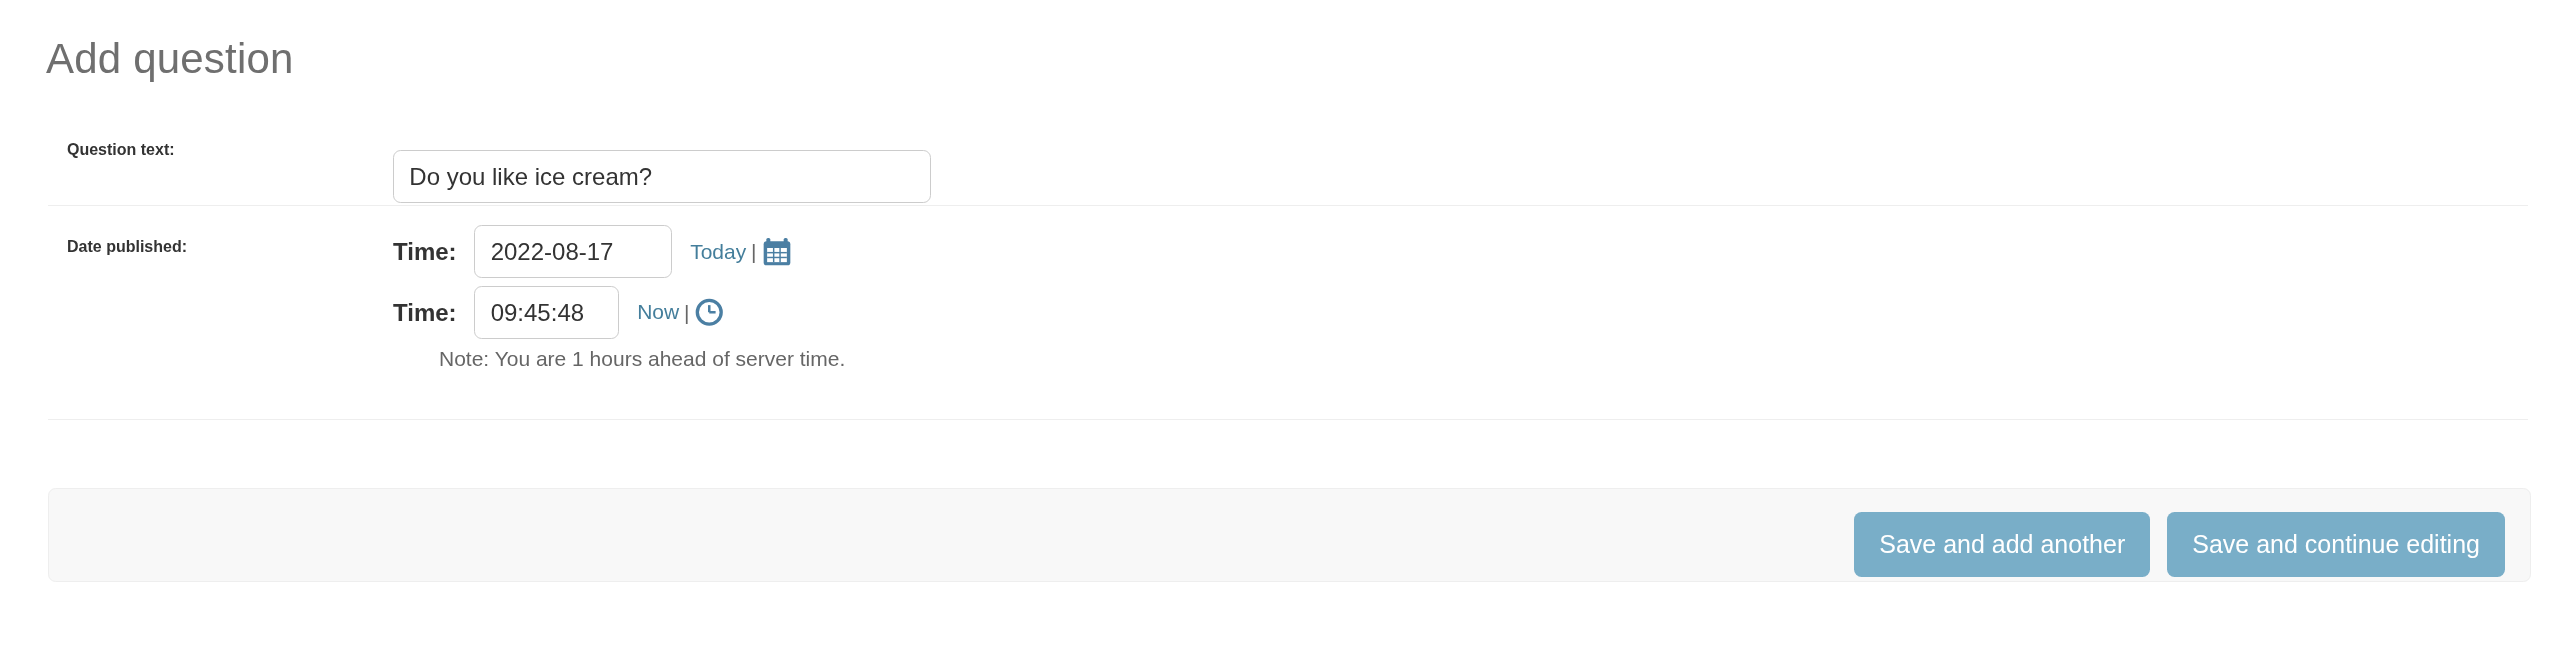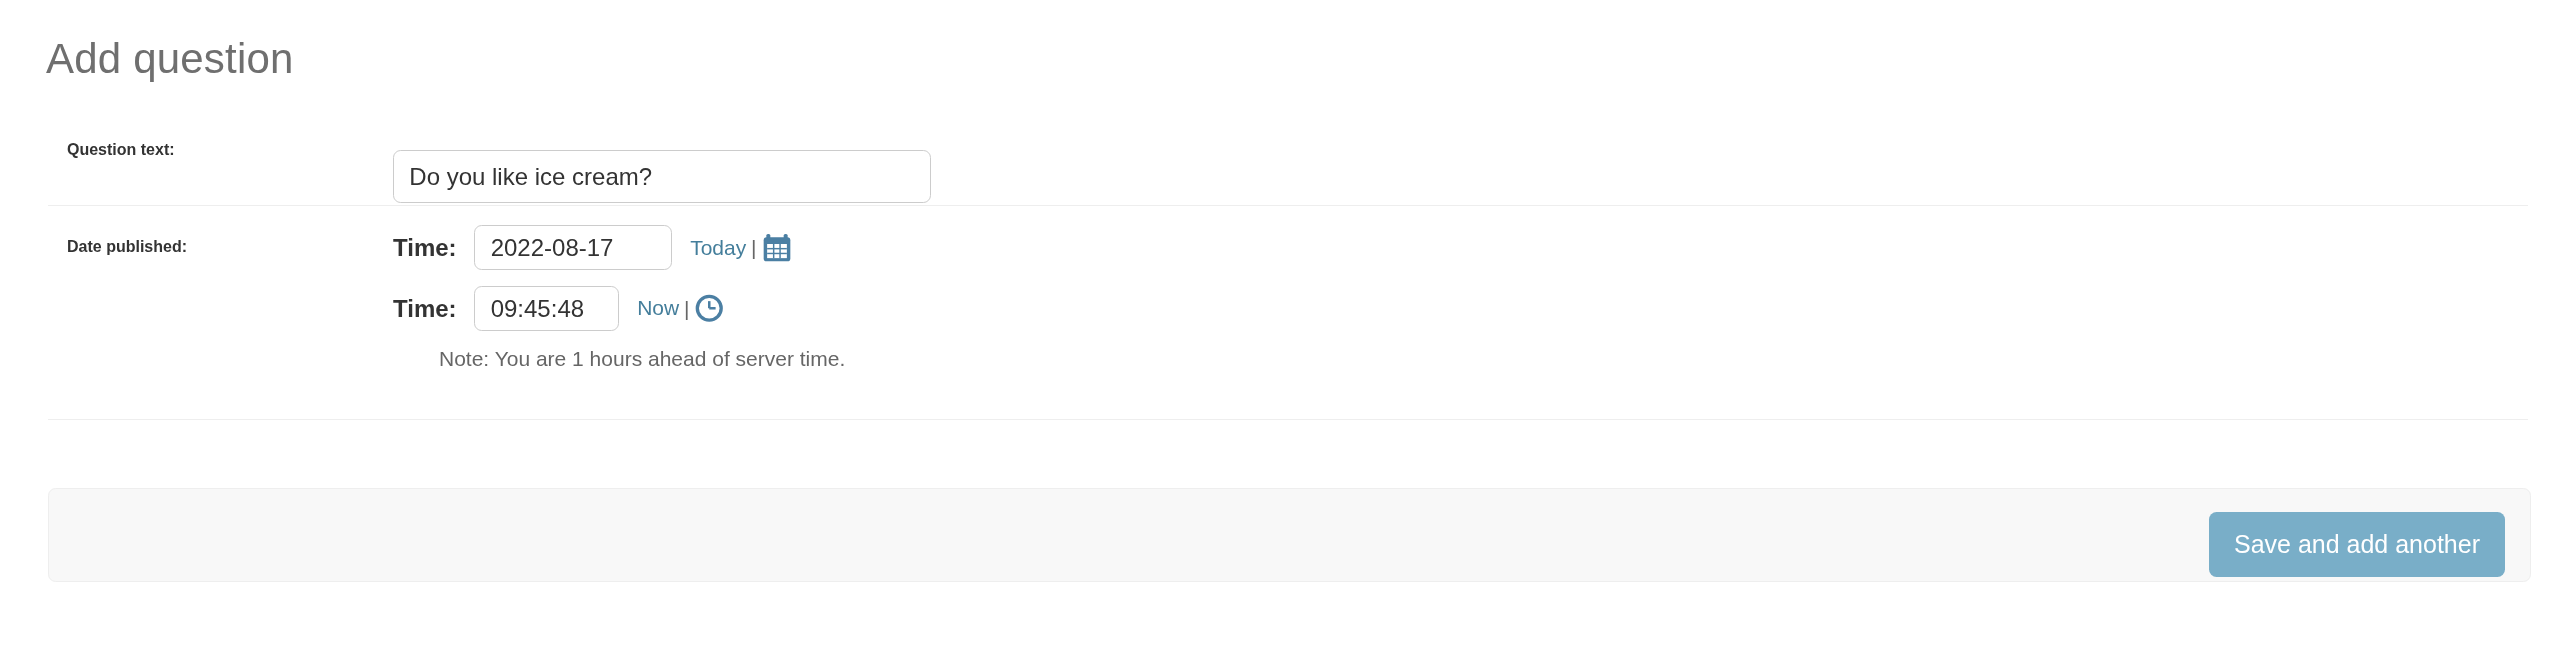--- a/index.html
+++ b/index.html
@@ -95,21 +95,21 @@
     vertical-align: middle;
     font-weight: bold;
     font-size: 24px;
     color: #333333;
     margin-right: 11.4px;
   }
   .dt-input {
     display: inline-block;
     vertical-align: middle;
     width: 198px;
-    height: 45px;
+    height: 53px;
     padding: 0 15.3px;
     font-family: "Liberation Sans", sans-serif;
     font-size: 24px;
     color: #333333;
     background: #ffffff;
     border: 1.9px solid #cccccc;
     border-radius: 7.6px;
     outline: none;
   }
   .dt-input.time { width: 145px; }
@@ -246,15 +246,16 @@
 
       <div id="tz-note">Note: You are 1 hours ahead of server time.</div>
     </div>
   </div>
 
 </div>
 
 <div id="submit-row">
   <div id="submit-buttons">
     <button class="btn" type="submit">Save and add another</button>
+    <button class="btn" type="submit">Save and continue editing</button>
   </div>
 </div>
 
 
 </body></html>

